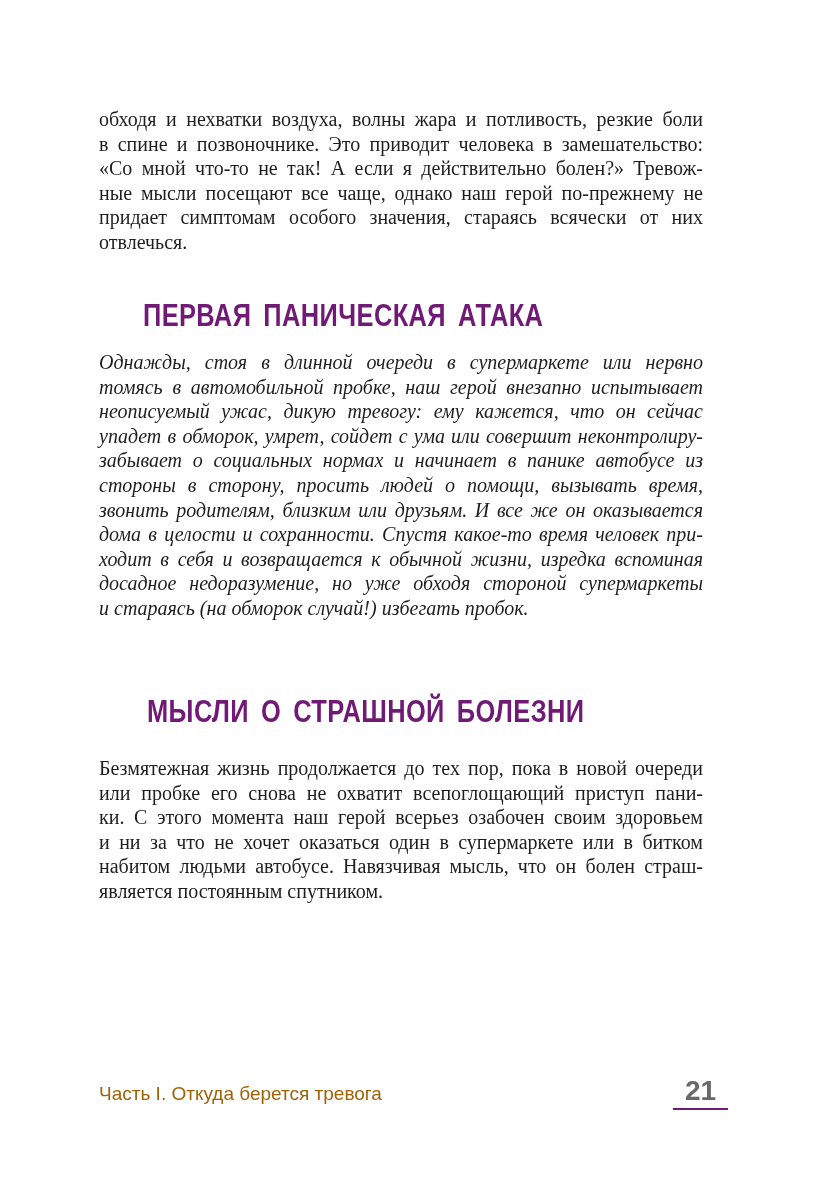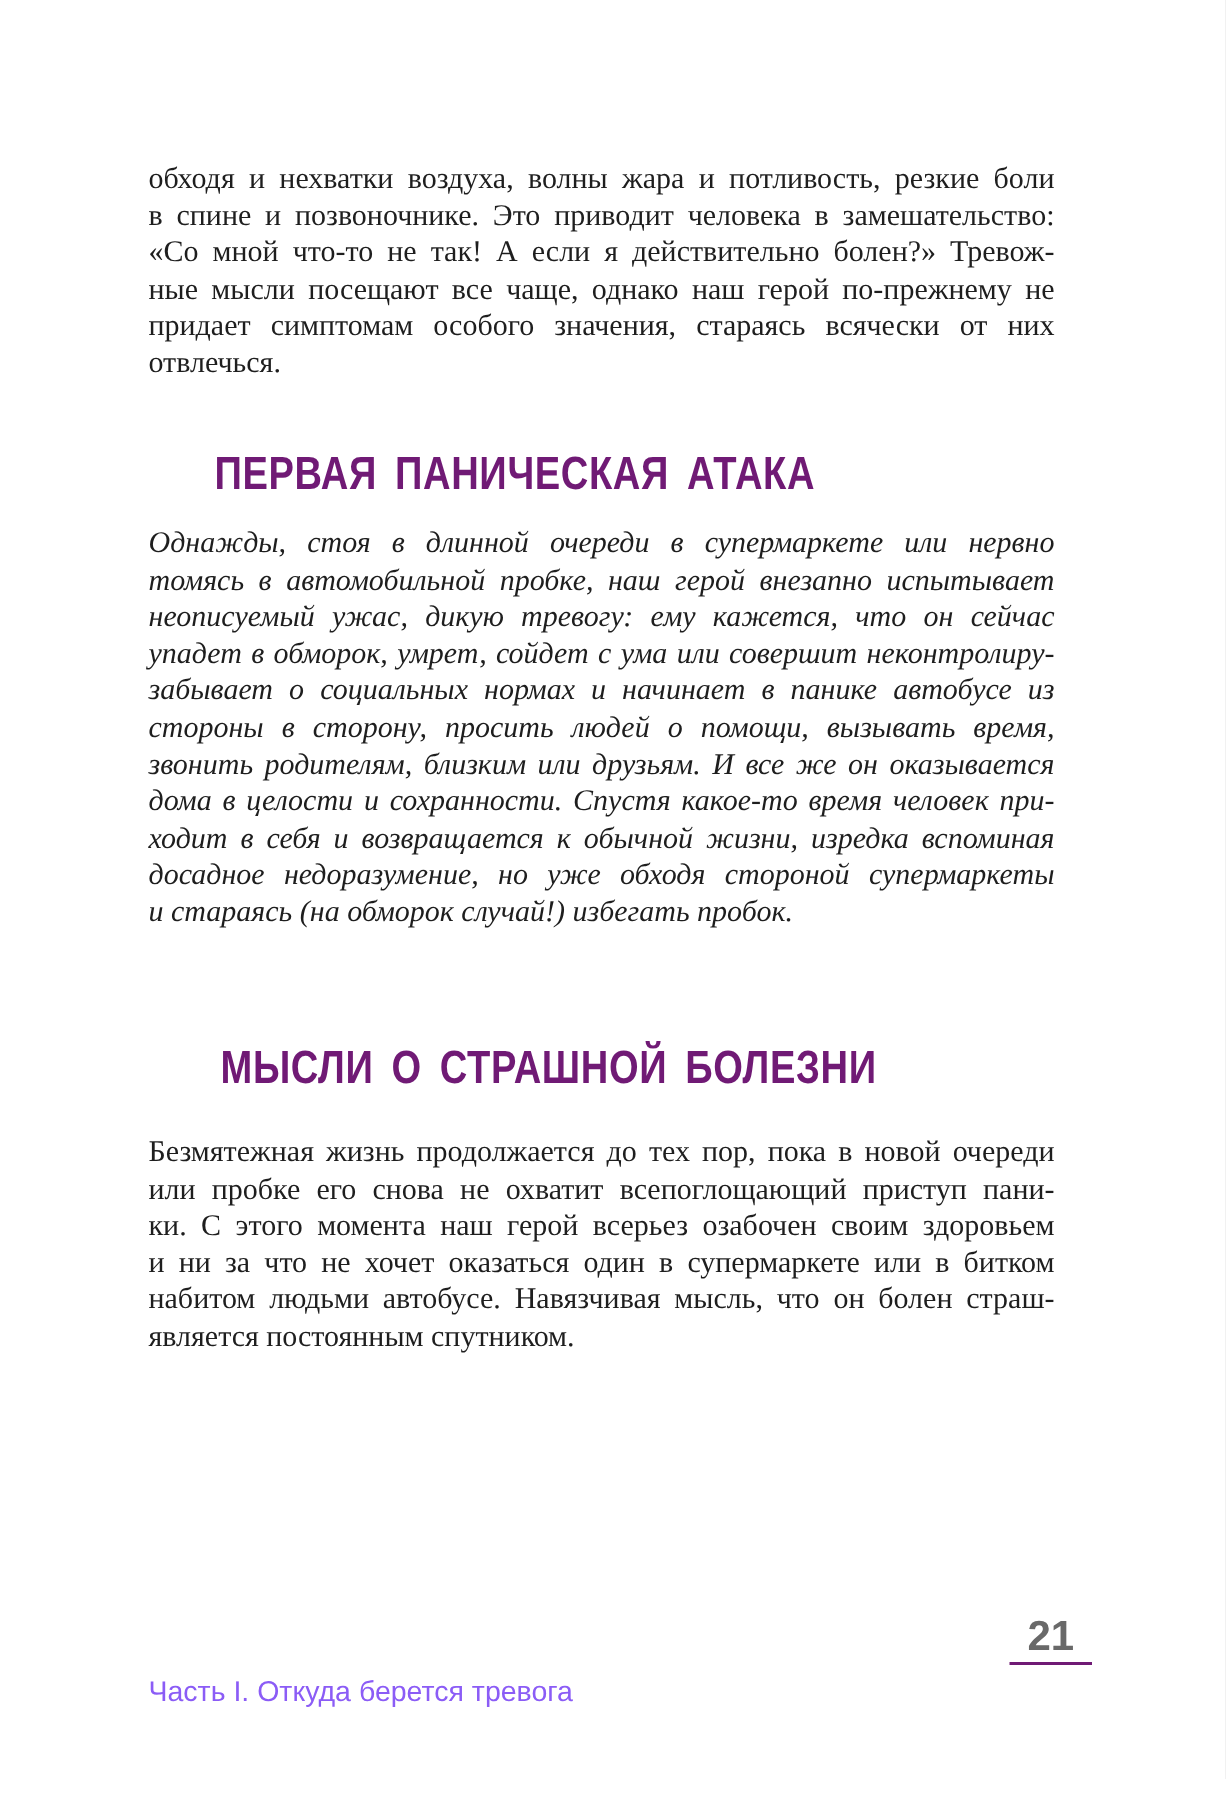--- a/index.html
+++ b/index.html
@@ -49,22 +49,21 @@
     word-spacing: 0.18em;
     white-space: nowrap;
   }
   .footer-left {
     position: absolute;
     left: 99px;
     top: 1082px;
     font-family: "Liberation Sans", "DejaVu Sans", sans-serif;
     font-size: 19px;
     line-height: 24px;
-    color: #8b5cf6;
-    margin-top: 35px;
+    color: #a16207;
   }
   .page-number {
     position: absolute;
     left: 673px;
     top: 1076px;
     width: 55px;
     text-align: center;
     font-family: "Liberation Sans", "DejaVu Sans", sans-serif;
     font-weight: 700;
     font-size: 28px;

